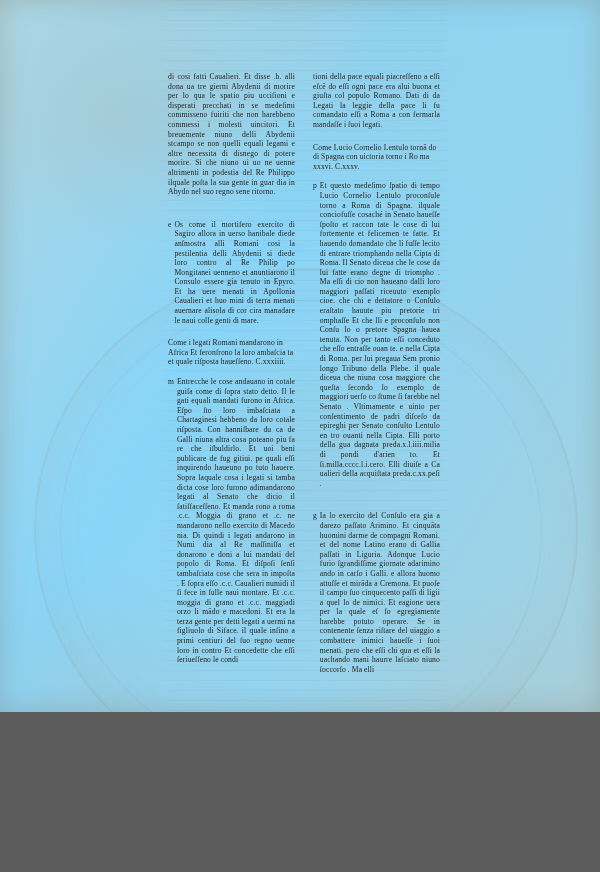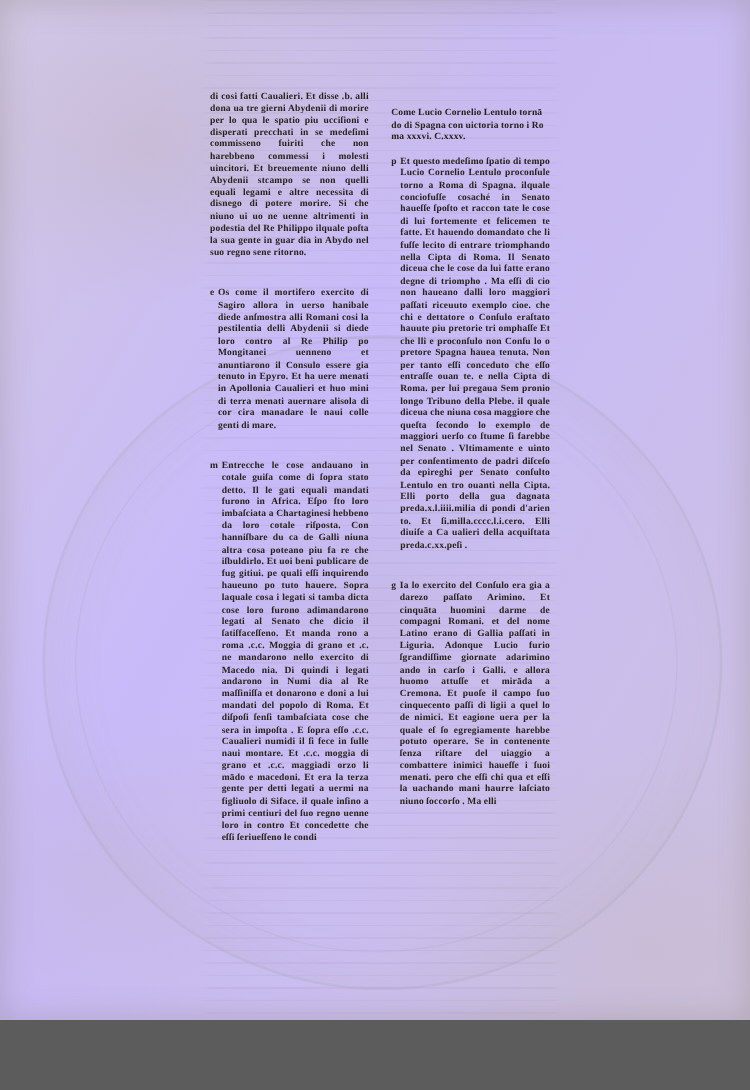--- a/index.html
+++ b/index.html
@@ -9,24 +9,23 @@
   }
   body {
     width: 600px;
     height: 872px;
     overflow: hidden;
     font-family: "Liberation Serif", serif;
   }
   .page {
     position: relative;
     width: 600px;
-    height: 816px;
-    background: #c4b5fd;
+    height: 712px;
+    background: #7dd3fc;
     overflow: hidden;
-    font-weight: bold;
   }
   
   .paper-texture {
     position: absolute;
     inset: 0;
     background:
       radial-gradient(ellipse 220px 180px at 120px 120px, rgba(180,170,150,0.22), rgba(180,170,150,0) 70%),
       radial-gradient(ellipse 300px 250px at 520px 760px, rgba(185,175,155,0.20), rgba(185,175,155,0) 70%),
       radial-gradient(ellipse 260px 200px at 80px 700px, rgba(190,180,160,0.18), rgba(190,180,160,0) 70%),
       radial-gradient(ellipse 400px 300px at 300px 40px, rgba(200,192,175,0.18), rgba(200,192,175,0) 70%),
@@ -152,32 +151,38 @@
 
       <div class="dropcap-line">
         <span class="dropcap">e</span>
         <span class="dropcap-body">
           <p>Os come il mortifero exercito di Sagiro allora in uerso hanibale diede anſmostra alli Romani cosi la pestilentia delli Abydenii si diede loro contro al Re Philip po Mongitanei uenneno et anuntiarono il Consulo essere gia tenuto in Epyro. Et ha uere menati in Apollonia Caualieri et huo mini di terra menati auernare alisola di cor cira manadare le naui colle genti di mare.</p>
         </span>
       </div>
 
       <div class="gap-lg"></div>
 
+      <div class="para heading">
+        <p>Come i legati Romani mandarono in Africa Et feronſrono la loro ambaſcia ta et quale riſposta haueſſeno. C.xxxiiii.</p>
+      </div>
 
       <div class="gap-md"></div>
 
       <div class="dropcap-line">
         <span class="dropcap">m</span>
         <span class="dropcap-body">
           <p>Entrecche le cose andauano in cotale guiſa come di ſopra stato detto. Il le gati equali mandati furono in Africa. Eſpo ſto loro imbaſciata a Chartaginesi hebbeno da loro cotale riſposta. Con hanniſbare du ca de Galli niuna altra cosa poteano piu fa re che iſbuldirlo. Et uoi beni publicare de fug gitiui. pe quali eſſi inquirendo haueuno po tuto hauere. Sopra laquale cosa i legati si tamba dicta cose loro furono adimandarono legati al Senato che dicio il ſatiſfaceſſeno. Et manda rono a roma .c.c. Moggia di grano et .c. ne mandarono nello exercito di Macedo nia. Di quindi i legati andarono in Numi dia al Re maſſiniſſa et donarono e doni a lui mandati del popolo di Roma. Et diſpoſi ſenſi tambaſciata cose che sera in impoſta . E ſopra eſſo .c.c. Caualieri numidi il ſi fece in ſulle naui montare. Et .c.c. moggia di grano et .c.c. maggiadi orzo li mādo e macedoni. Et era la terza gente per detti legati a uermi na figliuolo di Siface. il quale inſino a primi centiuri del ſuo regno uenne loro in contro Et concedette che eſſi ſeriueſſeno le condi</p>
         </span>
       </div>
     </div>
 
     <div class="col">
+      <div class="para">
+        <p>tioni della pace equali piacreſſeno a eſſi eſcē do eſſi ogni pace era alui buona et giuſta col populo Romano. Dati di da Legati la leggie della pace li fu comandato eſſi a Roma a con fermarla mandaſſe i ſuoi legati.</p>
+      </div>
 
       <div class="gap-lg"></div>
 
       <div class="para heading">
         <p>Come Lucio Cornelio Lentulo tornā do di Spagna con uictoria torno i Ro ma xxxvi.        C.xxxv.</p>
       </div>
 
       <div class="gap-md"></div>
 
       <div class="dropcap-line">

